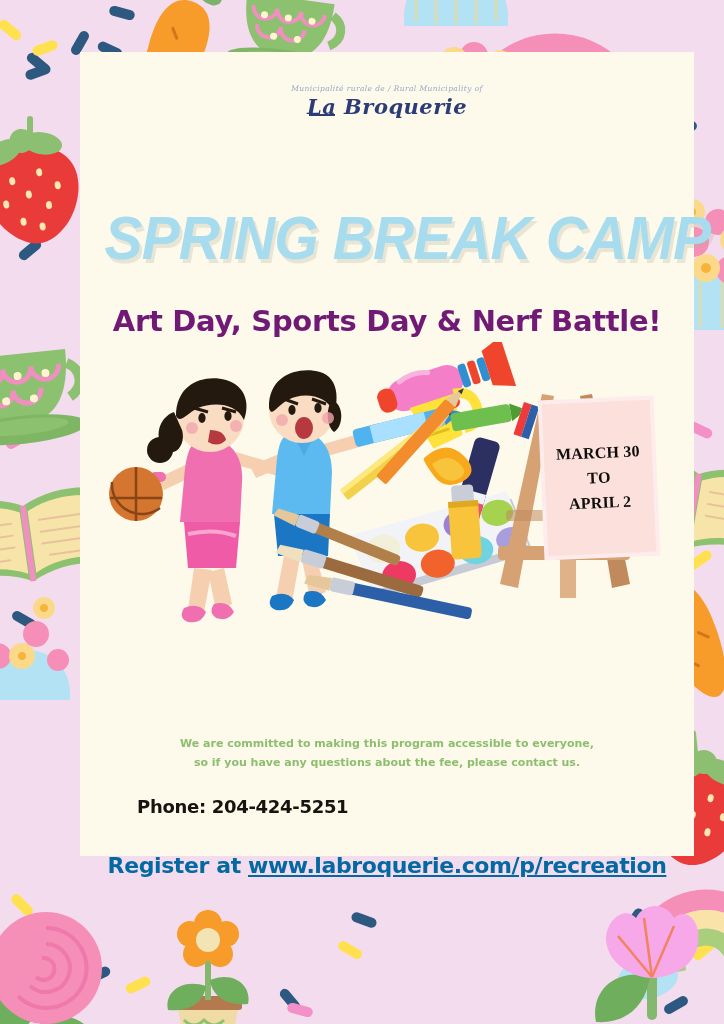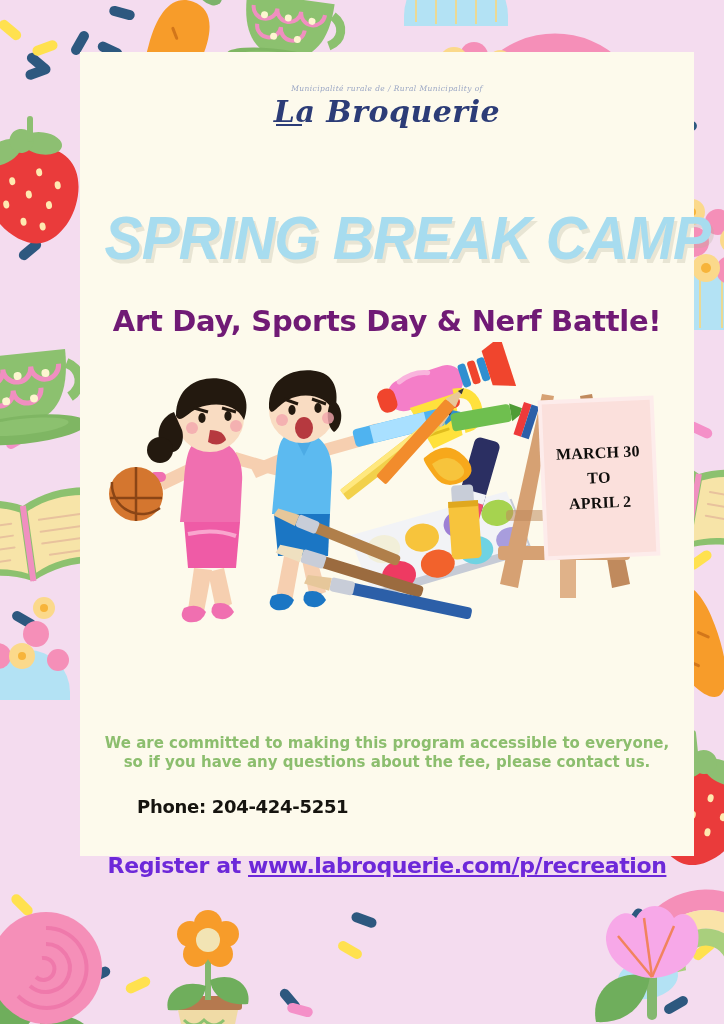--- a/index.html
+++ b/index.html
@@ -51,21 +51,21 @@
     font-style: italic;
     font-size: 7.5px;
     letter-spacing: .4px;
     color: #9aa6c4;
     white-space: nowrap;
   }
   .logo-name {
     font-family: "DejaVu Serif", serif;
     font-style: italic;
     font-weight: bold;
-    font-size: 30px;
+    font-size: 21px;
     color: #2c3c77;
     letter-spacing: .5px;
     margin-top: 1px;
     position: relative;
     display: inline-block;
   }
   .logo-name::after {
     content: "";
     position: absolute;
     left: 2px;
@@ -124,21 +124,21 @@
 
   
   .note {
     position: absolute;
     left: 0;
     top: 682px;
     width: 614px;
     text-align: center;
     font-family: "DejaVu Sans", sans-serif;
     font-weight: bold;
-    font-size: 15px;
+    font-size: 11px;
     line-height: 19px;
     color: #8cbe6e;
   }
 
   
   .contact {
     position: absolute;
     left: 16px;
     top: 744px;
     width: 614px;
@@ -156,21 +156,21 @@
   .register {
     position: absolute;
     left: 0;
     top: 801px;
     width: 614px;
     text-align: center;
     font-family: "DejaVu Sans", sans-serif;
     font-weight: bold;
     font-size: 22px;
     letter-spacing: -0.4px;
-    color: #6d28d9;
+    color: #0369a1;
     white-space: nowrap;
   }
   .register .url { text-decoration: underline; }
 
   
   .easel-sign {
     position: absolute;
     left: 465px;
     top: 350px;
     width: 108px;

